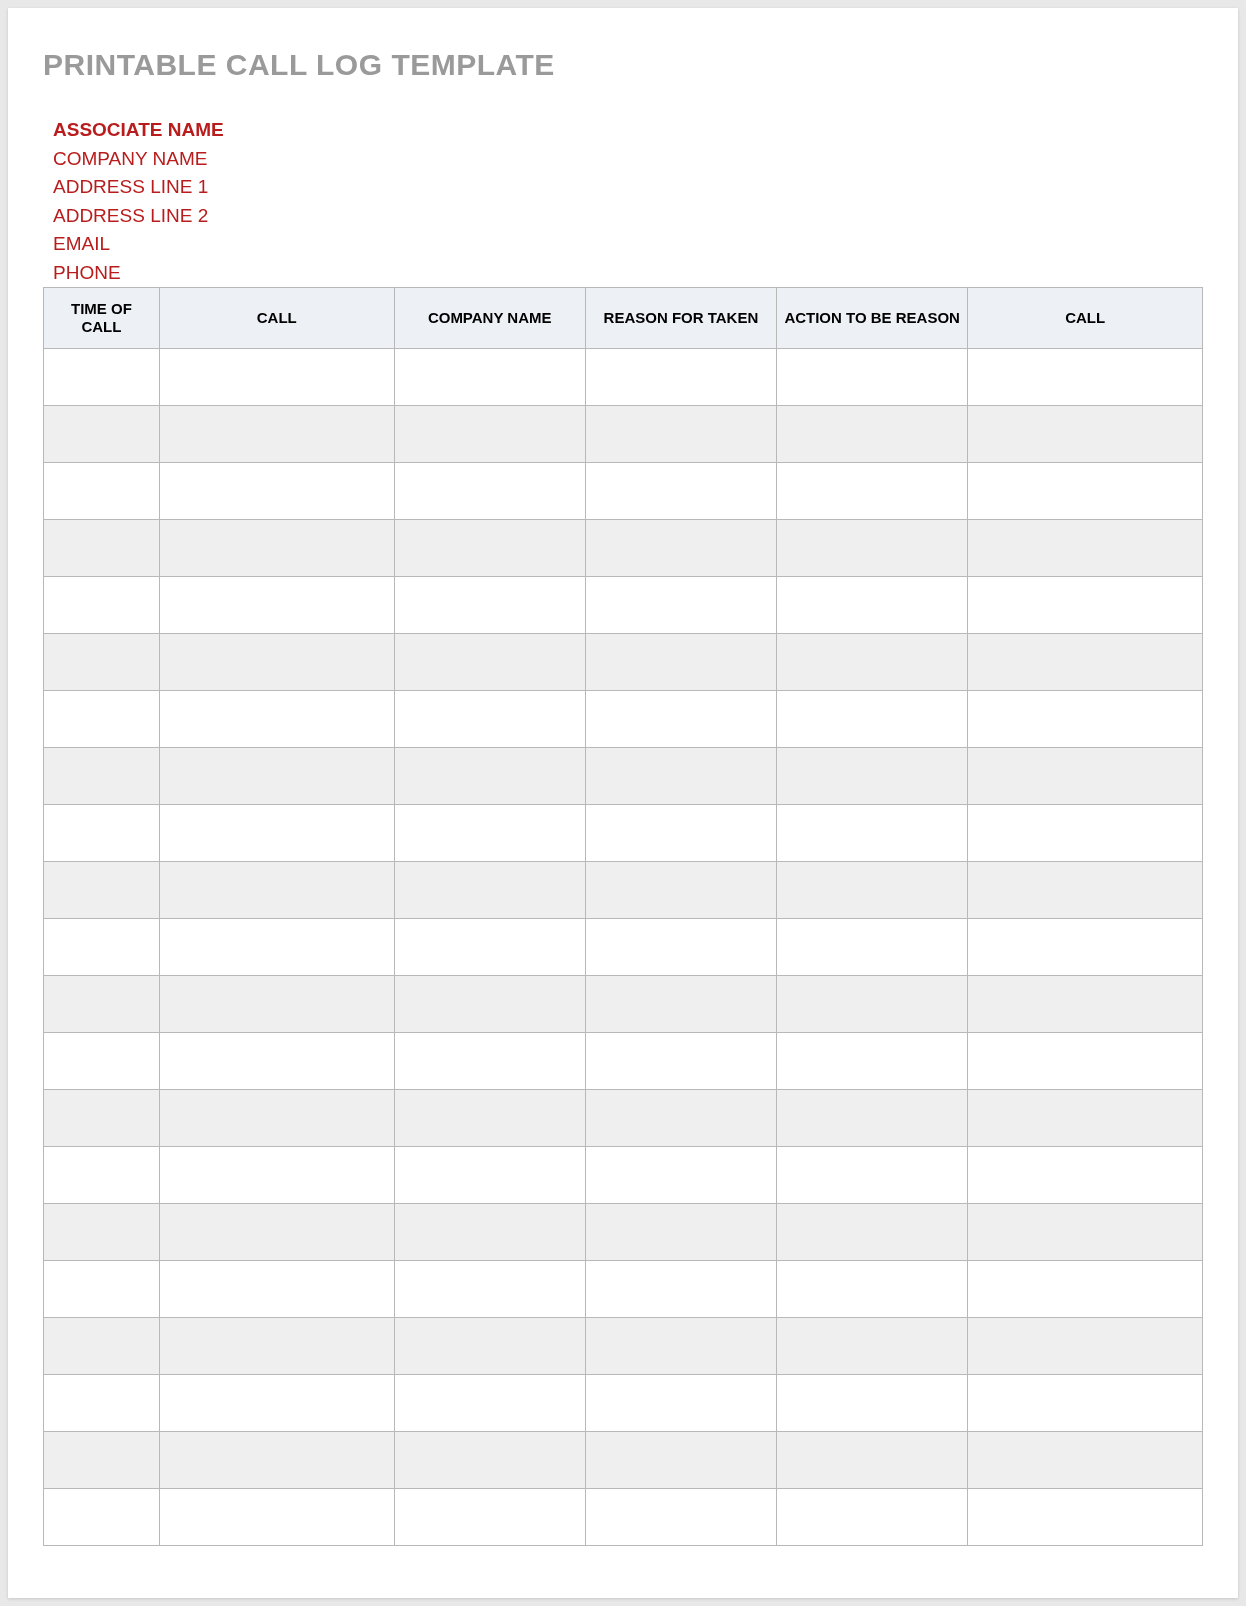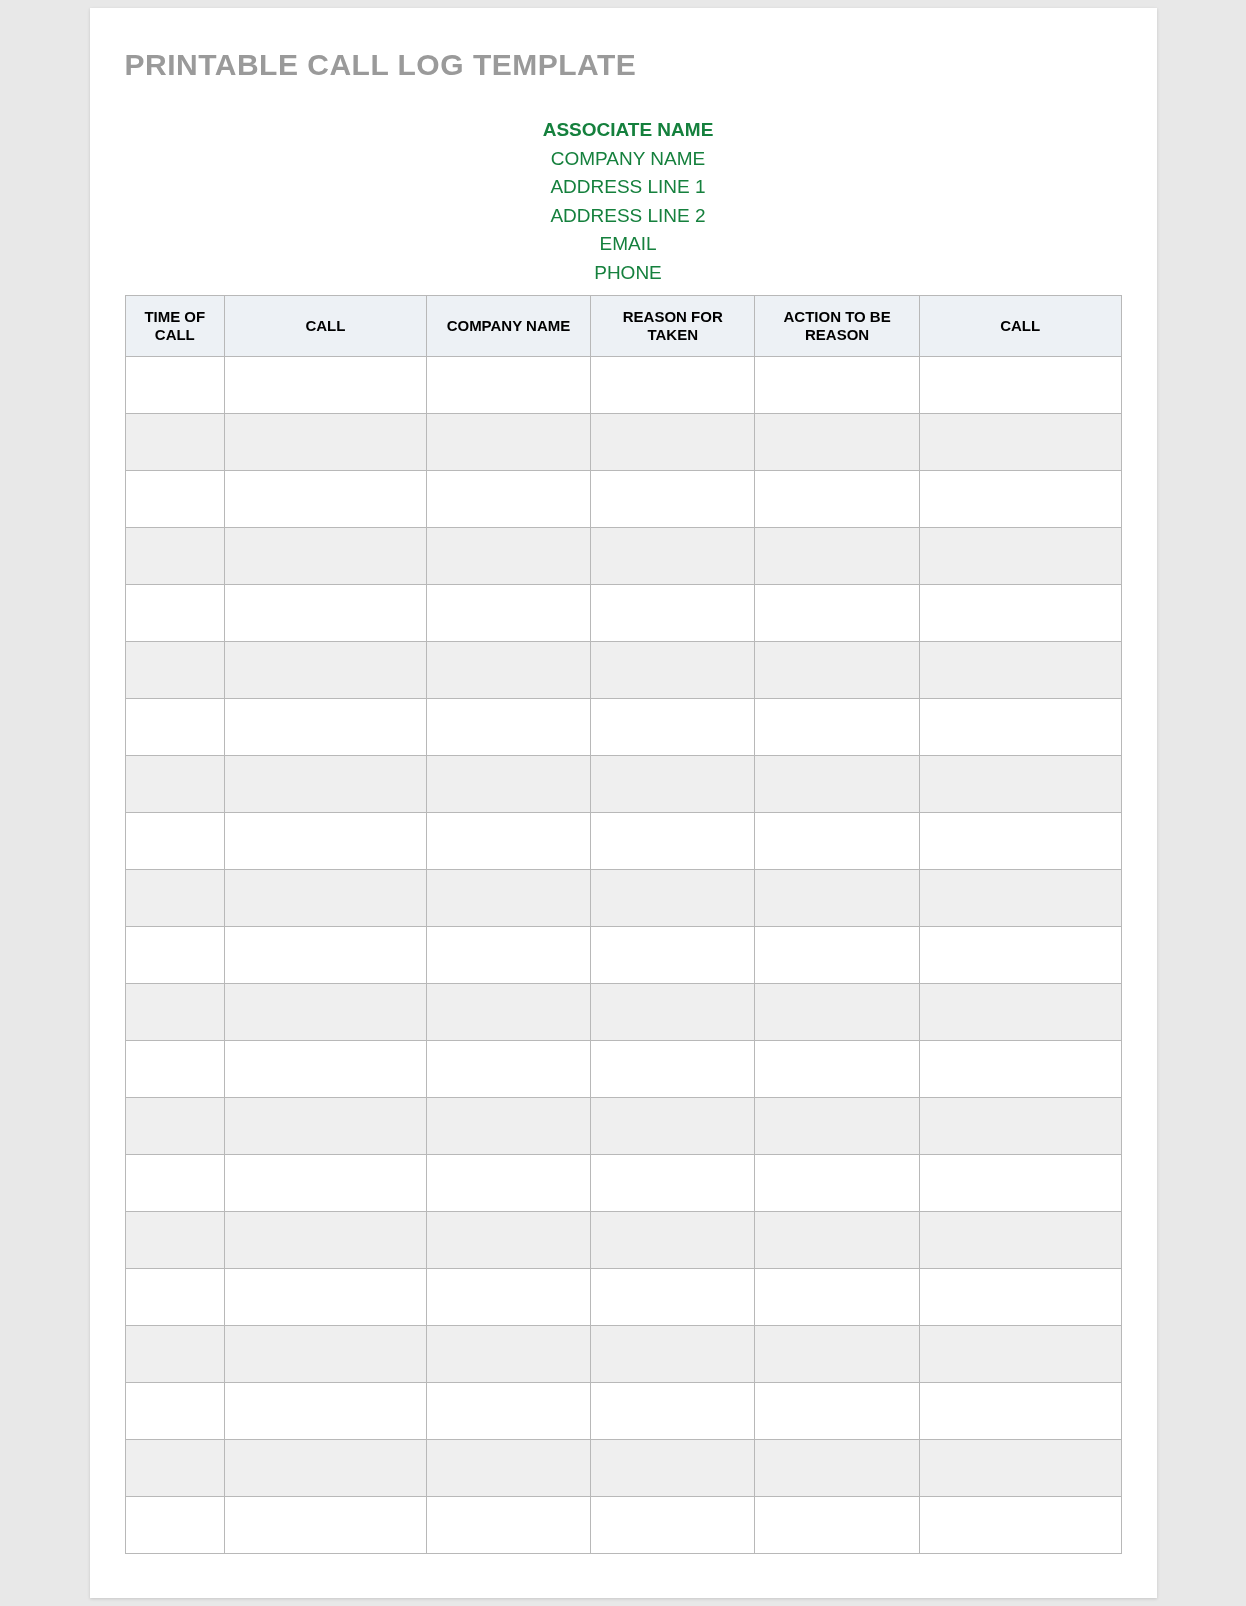--- a/index.html
+++ b/index.html
@@ -5,42 +5,40 @@
     body {
       margin: 0;
       padding: 0;
       background: #e8e8e8;
       font-family: "Century Gothic", "Futura", Arial, sans-serif;
       display: flex;
       justify-content: center;
       align-items: flex-start;
     }
     .page {
-      width: 1067px;
+      width: 1230px;
       min-height: 1590px;
       background: #ffffff;
       margin: 8px;
       box-shadow: 0 1px 3px rgba(0,0,0,0.15);
       box-sizing: border-box;
       padding: 40px 35px 35px 35px;
     }
     .title {
       font-size: 30px;
       font-weight: bold;
       color: #9a9a9a;
       letter-spacing: 0.5px;
       margin-bottom: 34px;
     }
     .header-block {
       margin-left: 10px;
-      margin-bottom: 8px;
       font-size: 19px;
       line-height: 1.5;
-      color: #15803d;
-      text-align: center;
+      color: #b91c1c;
     }
     .header-block .associate {
       font-weight: bold;
     }
     table.call-log {
       width: 100%;
       border-collapse: collapse;
       table-layout: fixed;
       border-radius: 25px;
     }

